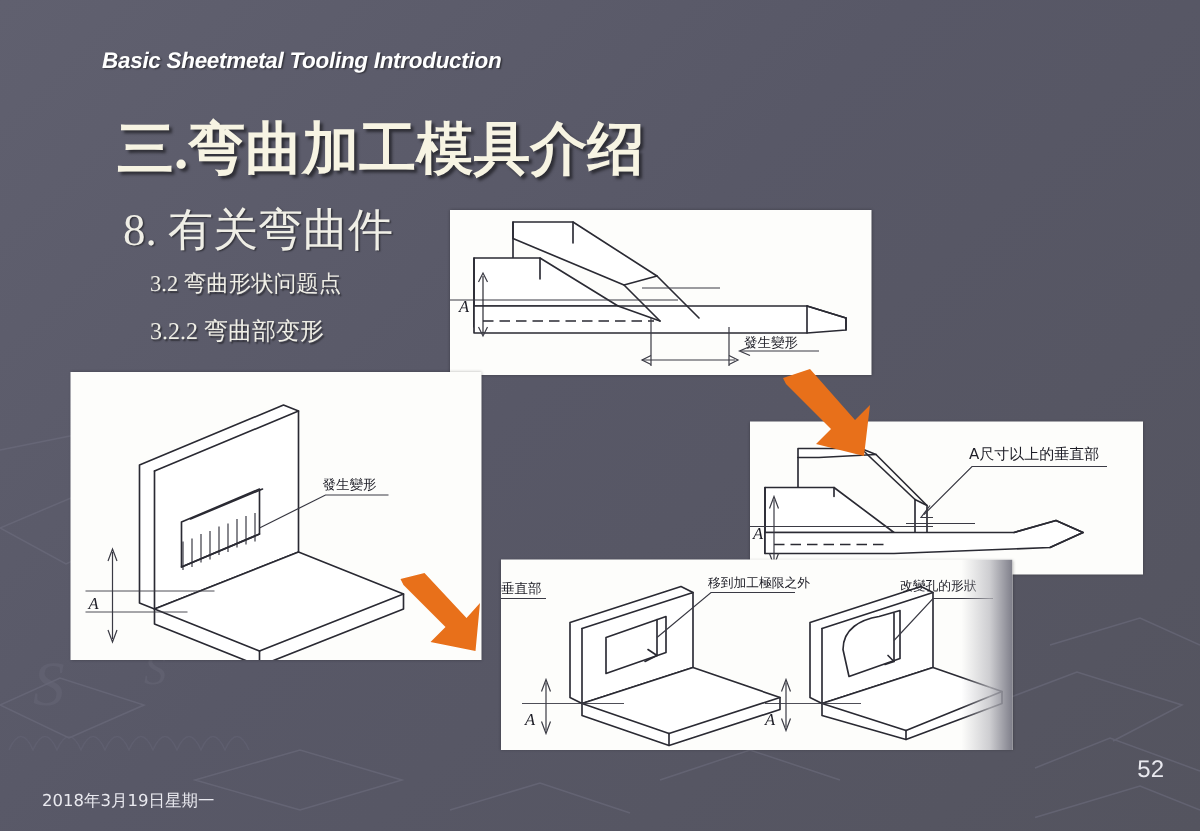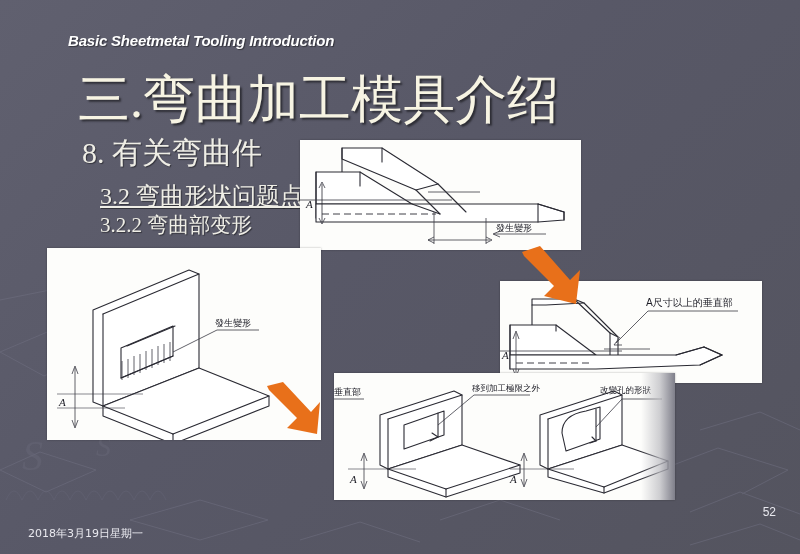--- a/index.html
+++ b/index.html
@@ -23,34 +23,35 @@
     font-size:15px;font-weight:bold;font-style:italic;
     color:#ffffff;letter-spacing:-0.2px;
     text-shadow:1px 1px 1px rgba(0,0,0,.45);
     white-space:nowrap;
     text-align:right;
   }
   
   .main-title{
     position:absolute;left:78px;top:72px;
     font-family:"Liberation Serif","DejaVu Serif",serif;
-    font-size:52px;line-height:56px;
+    font-size:38px;line-height:56px;
     color:#f7f4e3;
     text-shadow:2px 2px 2px rgba(0,0,0,.5);
     white-space:nowrap;
+    font-weight:bold;
   }
   
   .sub{
     position:absolute;color:#efeee6;white-space:nowrap;
     font-family:"Liberation Serif","DejaVu Serif",serif;
     text-shadow:1px 1px 1px rgba(0,0,0,.45);
   }
   .sub1{left:82px;top:133px;font-size:30px;}
-  .sub2{left:100px;top:180px;font-size:24px;text-decoration:underline;}
-  .sub3{left:100px;top:211px;font-size:21px;}
+  .sub2{left:100px;top:180px;font-size:15px;}
+  .sub3{left:100px;top:211px;font-size:16px;}
 
   
   .panel{
     position:absolute;background:#fdfdfb;overflow:hidden;
     box-shadow:0 0 2px rgba(0,0,0,.30);
   }
   #panel-top   {left:300px;top:140px;width:281px;height:110px;}
   #panel-left  {left:47px; top:248px;width:274px;height:192px;}
   #panel-right {left:500px;top:281px;width:262px;height:102px;}
   #panel-bottom{left:334px;top:373px;width:341px;height:127px;}
@@ -78,21 +79,21 @@
   #arrow-1{left:518px;top:246px;}
   #arrow-2{left:265px;top:382px;}
 
   
   .footer-date{
     position:absolute;left:28px;top:526px;font-size:11px;
     color:#e9e9ef;font-family:"DejaVu Sans","Liberation Sans",sans-serif;
     white-space:nowrap;
   }
   .footer-page{
-    position:absolute;right:24px;top:505px;font-size:12px;color:#e9e9ef;
+    position:absolute;right:24px;top:505px;font-size:16px;color:#e9e9ef;
   }
 </style>
 </head>
 <body>
 
 <div id="slide">
 
   <div class="bg-art">
     <svg width="800" height="554" viewBox="0 0 800 554">
       <g stroke="#6f6f80" stroke-width="1" fill="none" opacity="0.55">

